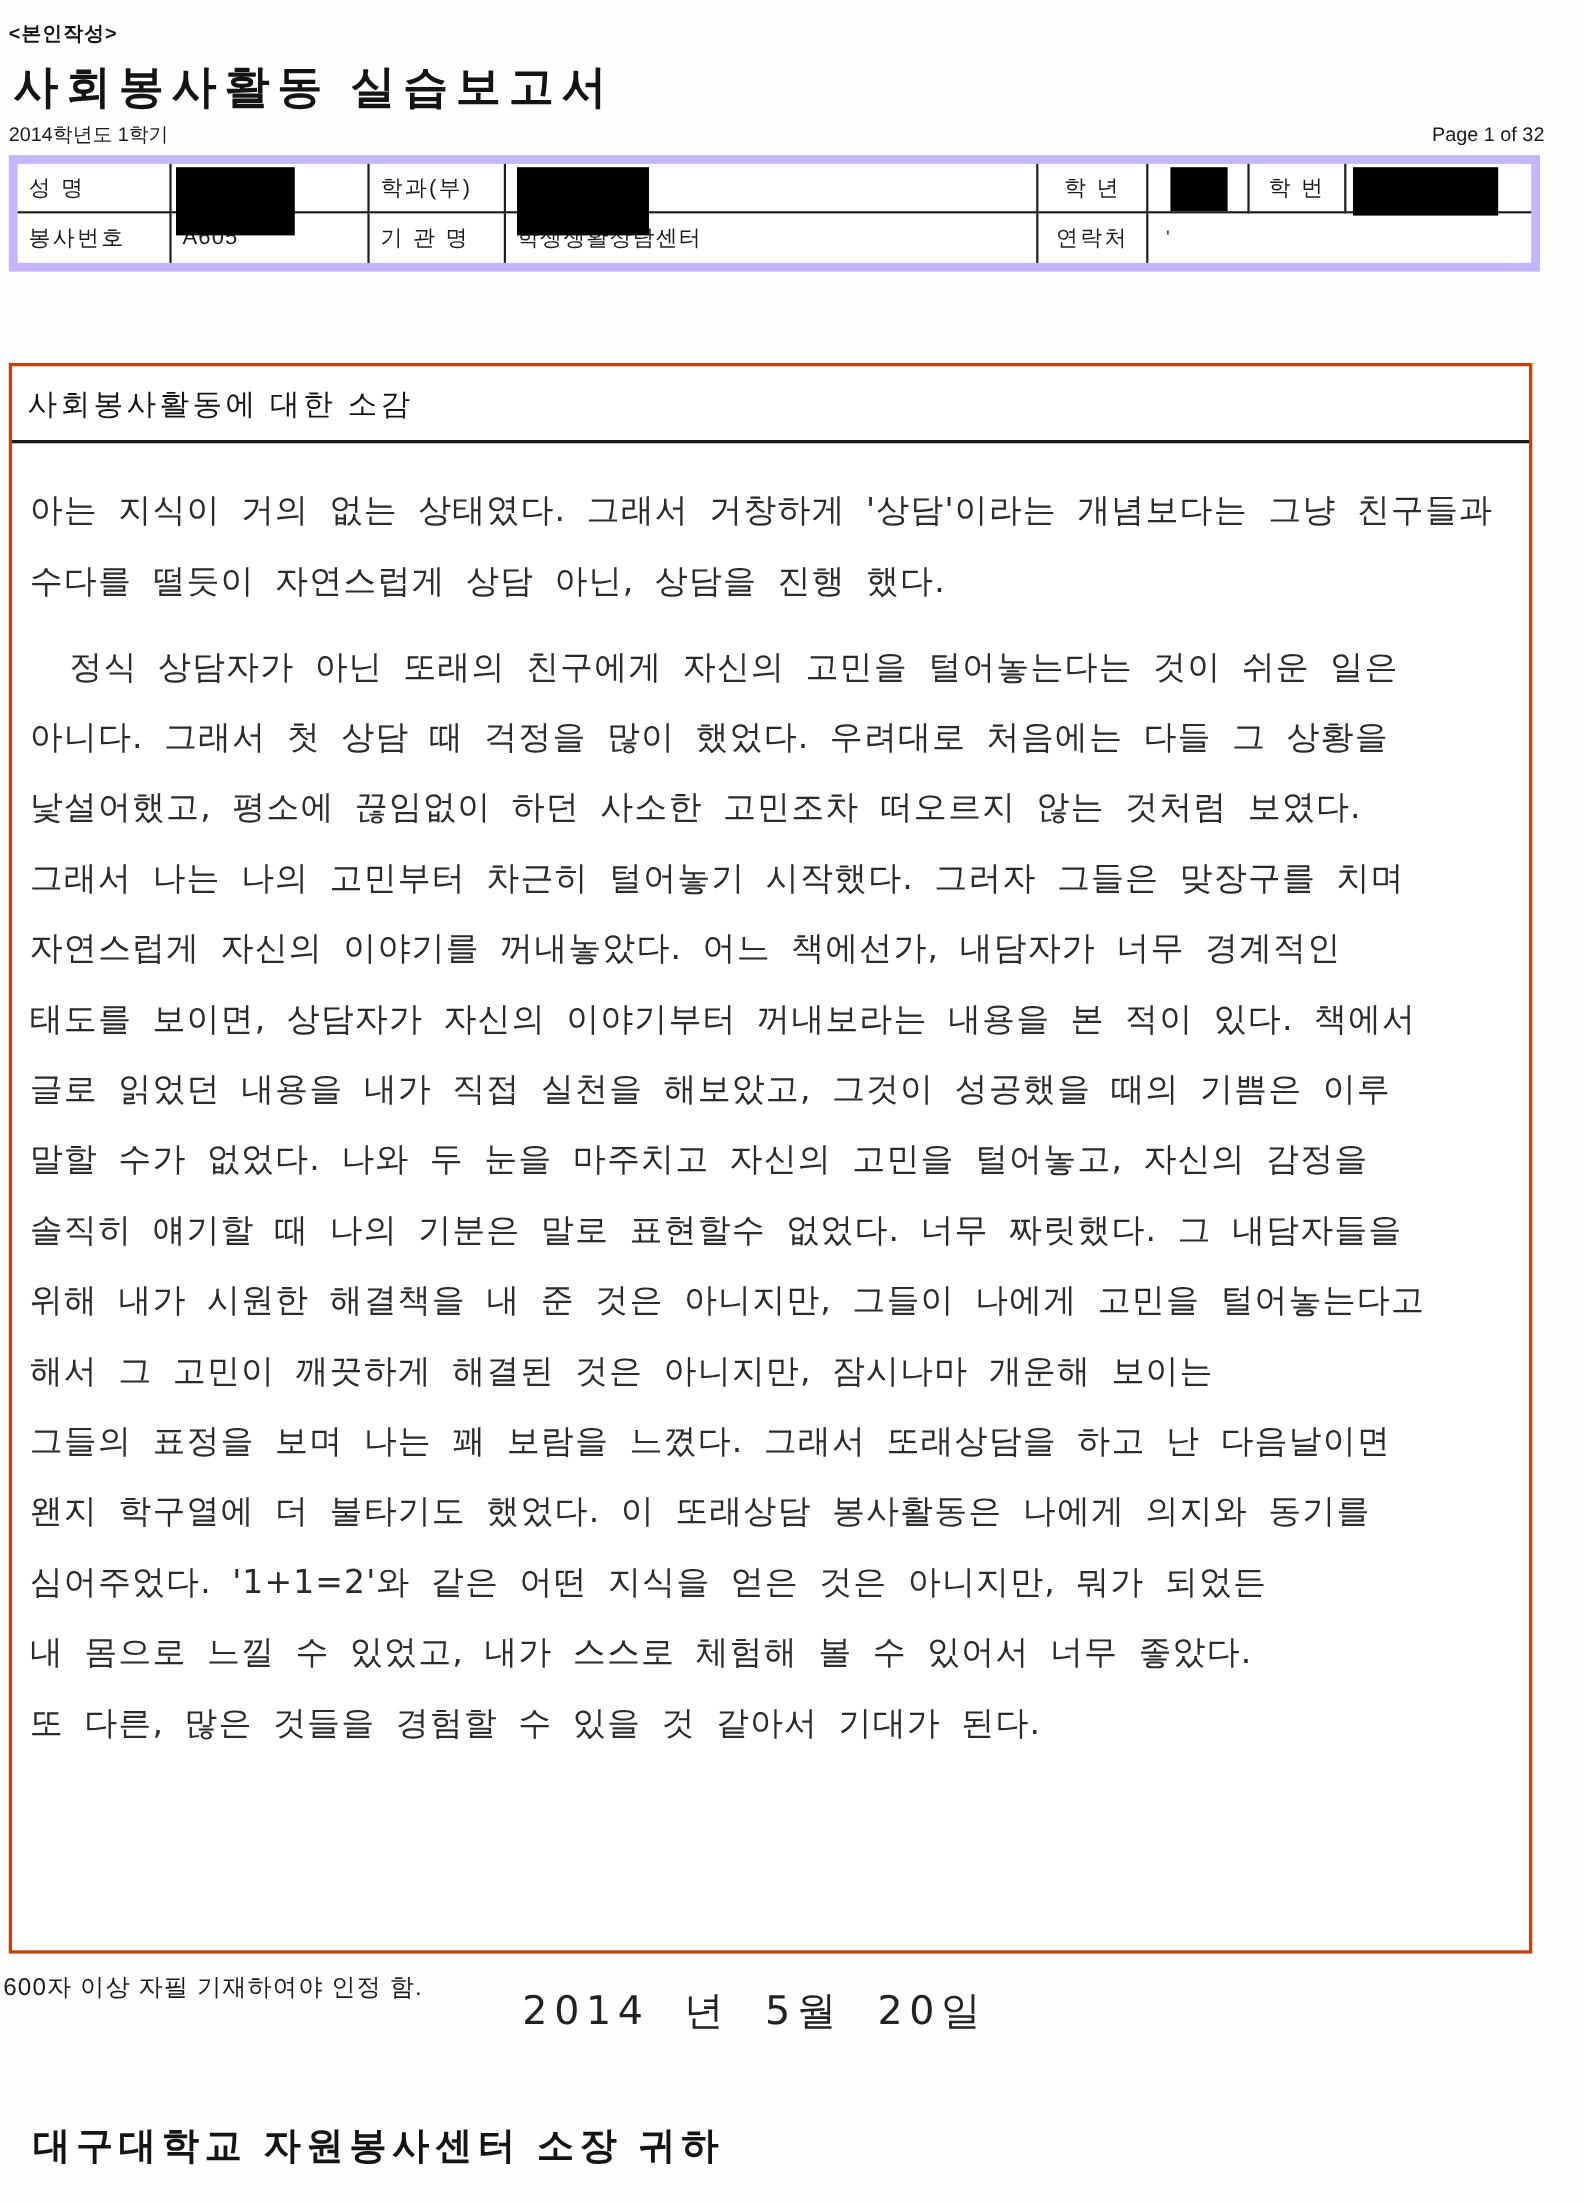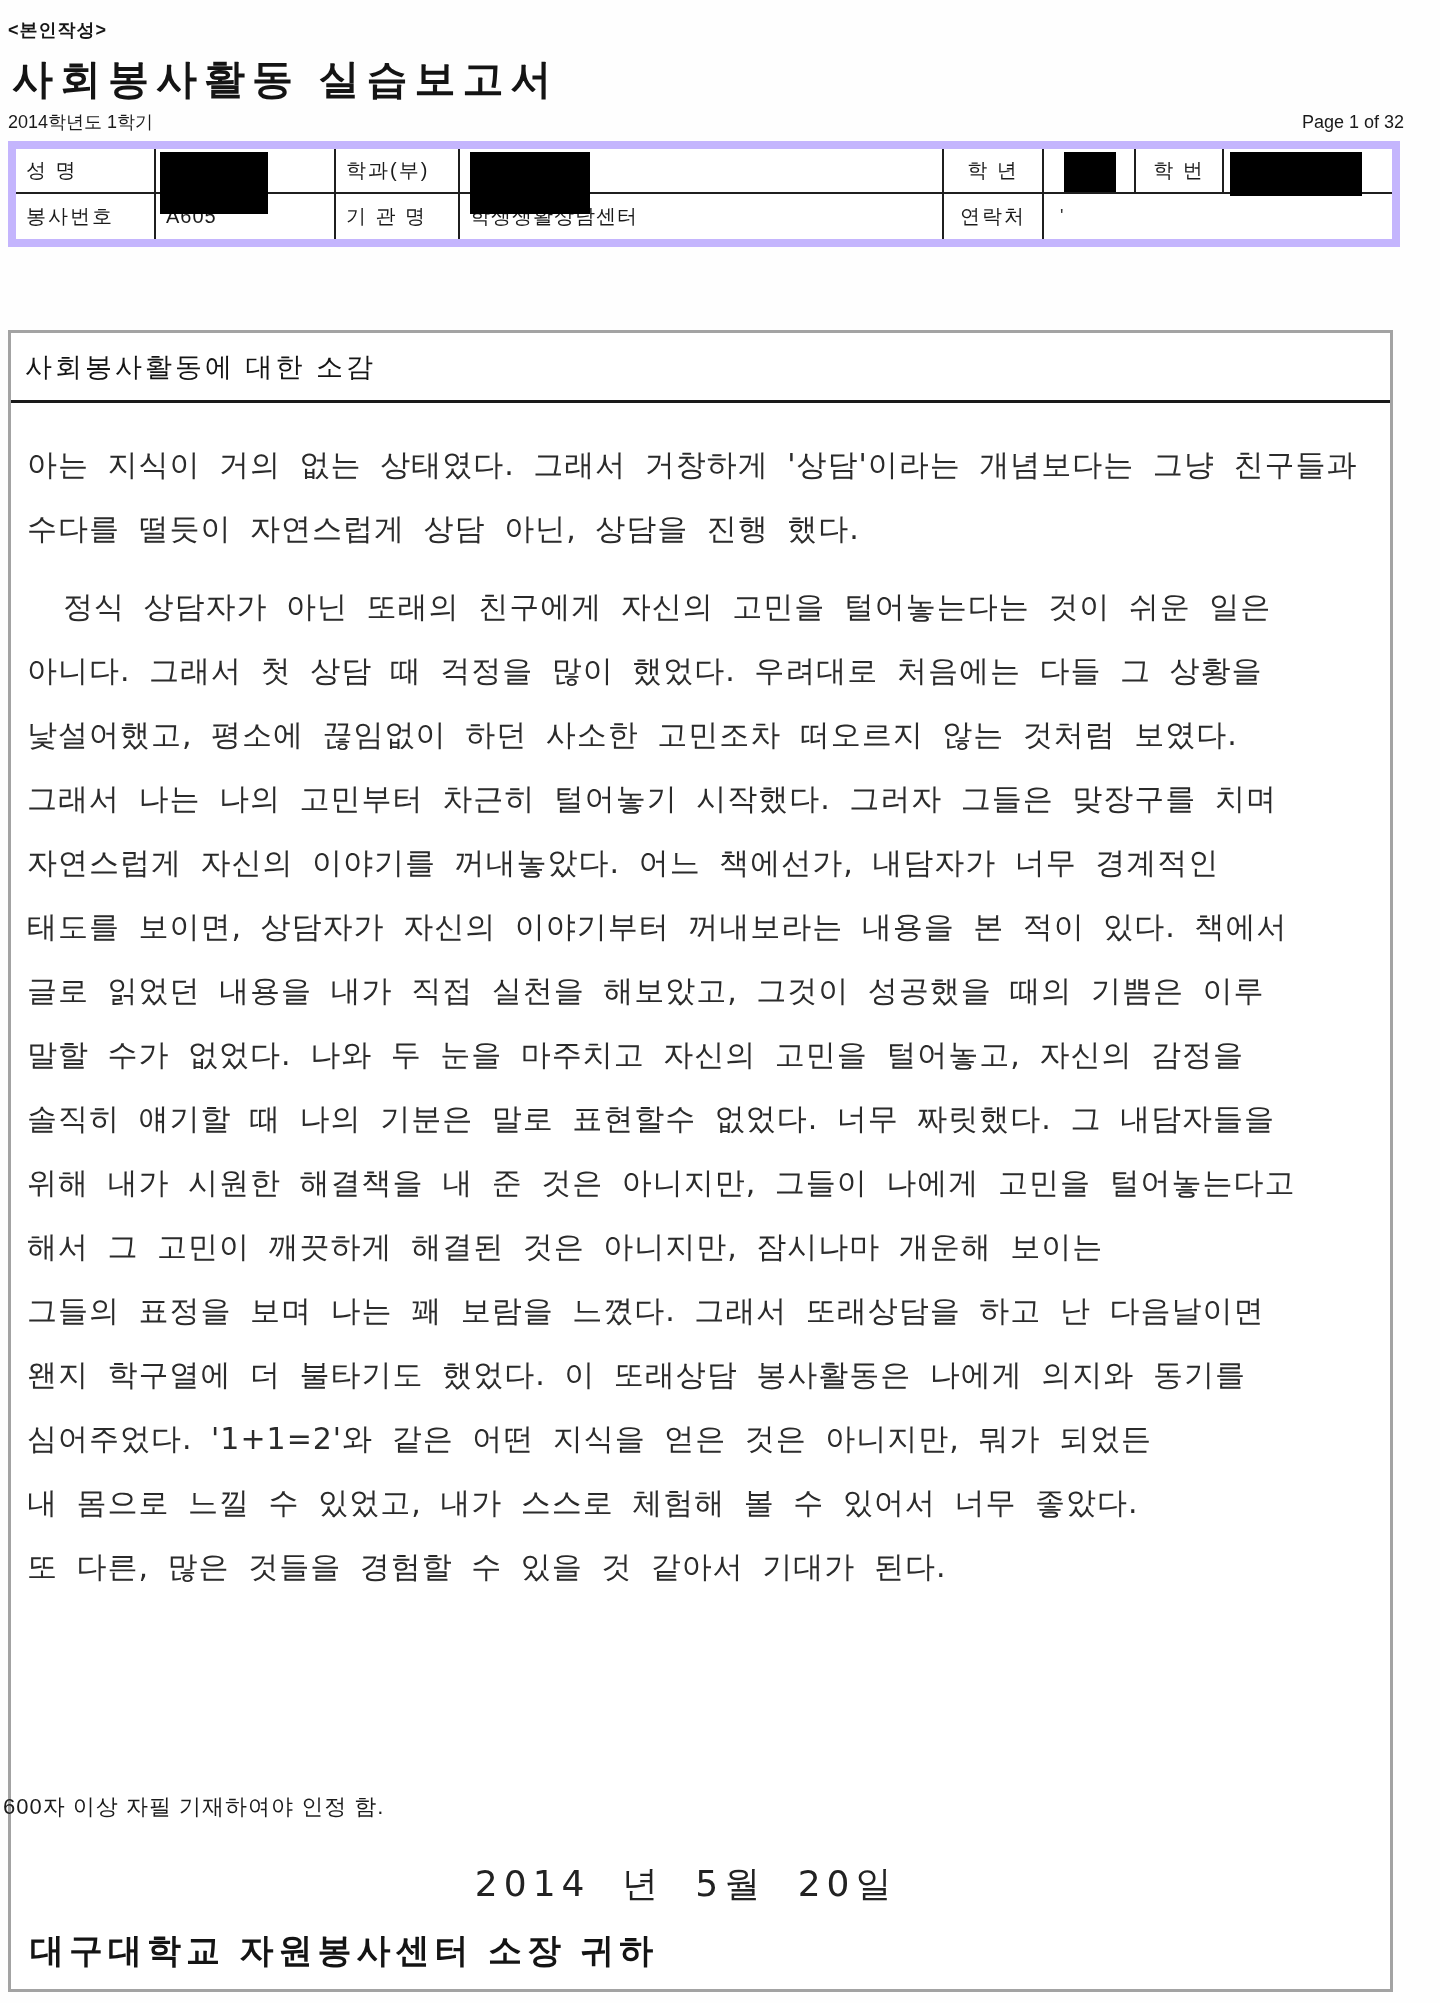--- a/index.html
+++ b/index.html
@@ -59,22 +59,22 @@
   .redact.name-box  { left: 4px;  top: 3px;  width: 108px; height: 62px; z-index: 2; }
   .redact.dept-box  { left: 10px; top: 3px;  width: 120px; height: 62px; z-index: 2; }
   .redact.year-box  { left: 20px; top: 3px;  width: 52px;  height: 40px; z-index: 2; }
   .redact.id-box    { left: 6px;  top: 3px;  width: 132px; height: 44px; z-index: 2; }
   .value-text { font-size: 20px; letter-spacing: 1px; }
   .contact-mark { font-size: 18px; color: #333; padding-left: 6px; }
 
   
   .essay-box {
     position: absolute; left: 8px; top: 330px;
-    width: 1385px; height: 1662px;
-    border: 3px solid #a3a3a3;
+    width: 1385px; height: 1446px;
+    border: 3px solid #c2410c;
     background: #fff;
   }
   .essay-header {
     height: 70px;
     border-bottom: 3px solid #1a1a1a;
     display: flex; align-items: center;
     padding-left: 14px;
     font-size: 27px; letter-spacing: 3px; color: #151515;
   }
   .essay-body {
@@ -91,21 +91,21 @@
     color: #2b2b2b;
   }
   .hl.indent { text-indent: 36px; }
   .hl.para-gap { margin-top: 14px; }
 
   .footer-note {
     position: absolute; left: 3px; top: 1792px;
     font-size: 22px; letter-spacing: 1px; color: #1b1b1b;
   }
   .date-line {
-    position: absolute; left: 50%; top: 1860px;
+    position: absolute; left: 50%; top: 1804px;
     transform: translateX(-58%);
     font-family: "DejaVu Sans", sans-serif;
     font-size: 36px; letter-spacing: 6px; word-spacing: 14px;
     color: #222;
   }
   .recipient {
     position: absolute; left: 30px; top: 1928px;
     font-size: 34px; font-weight: 700; letter-spacing: 5px; color: #141414;
   }
 </style>

